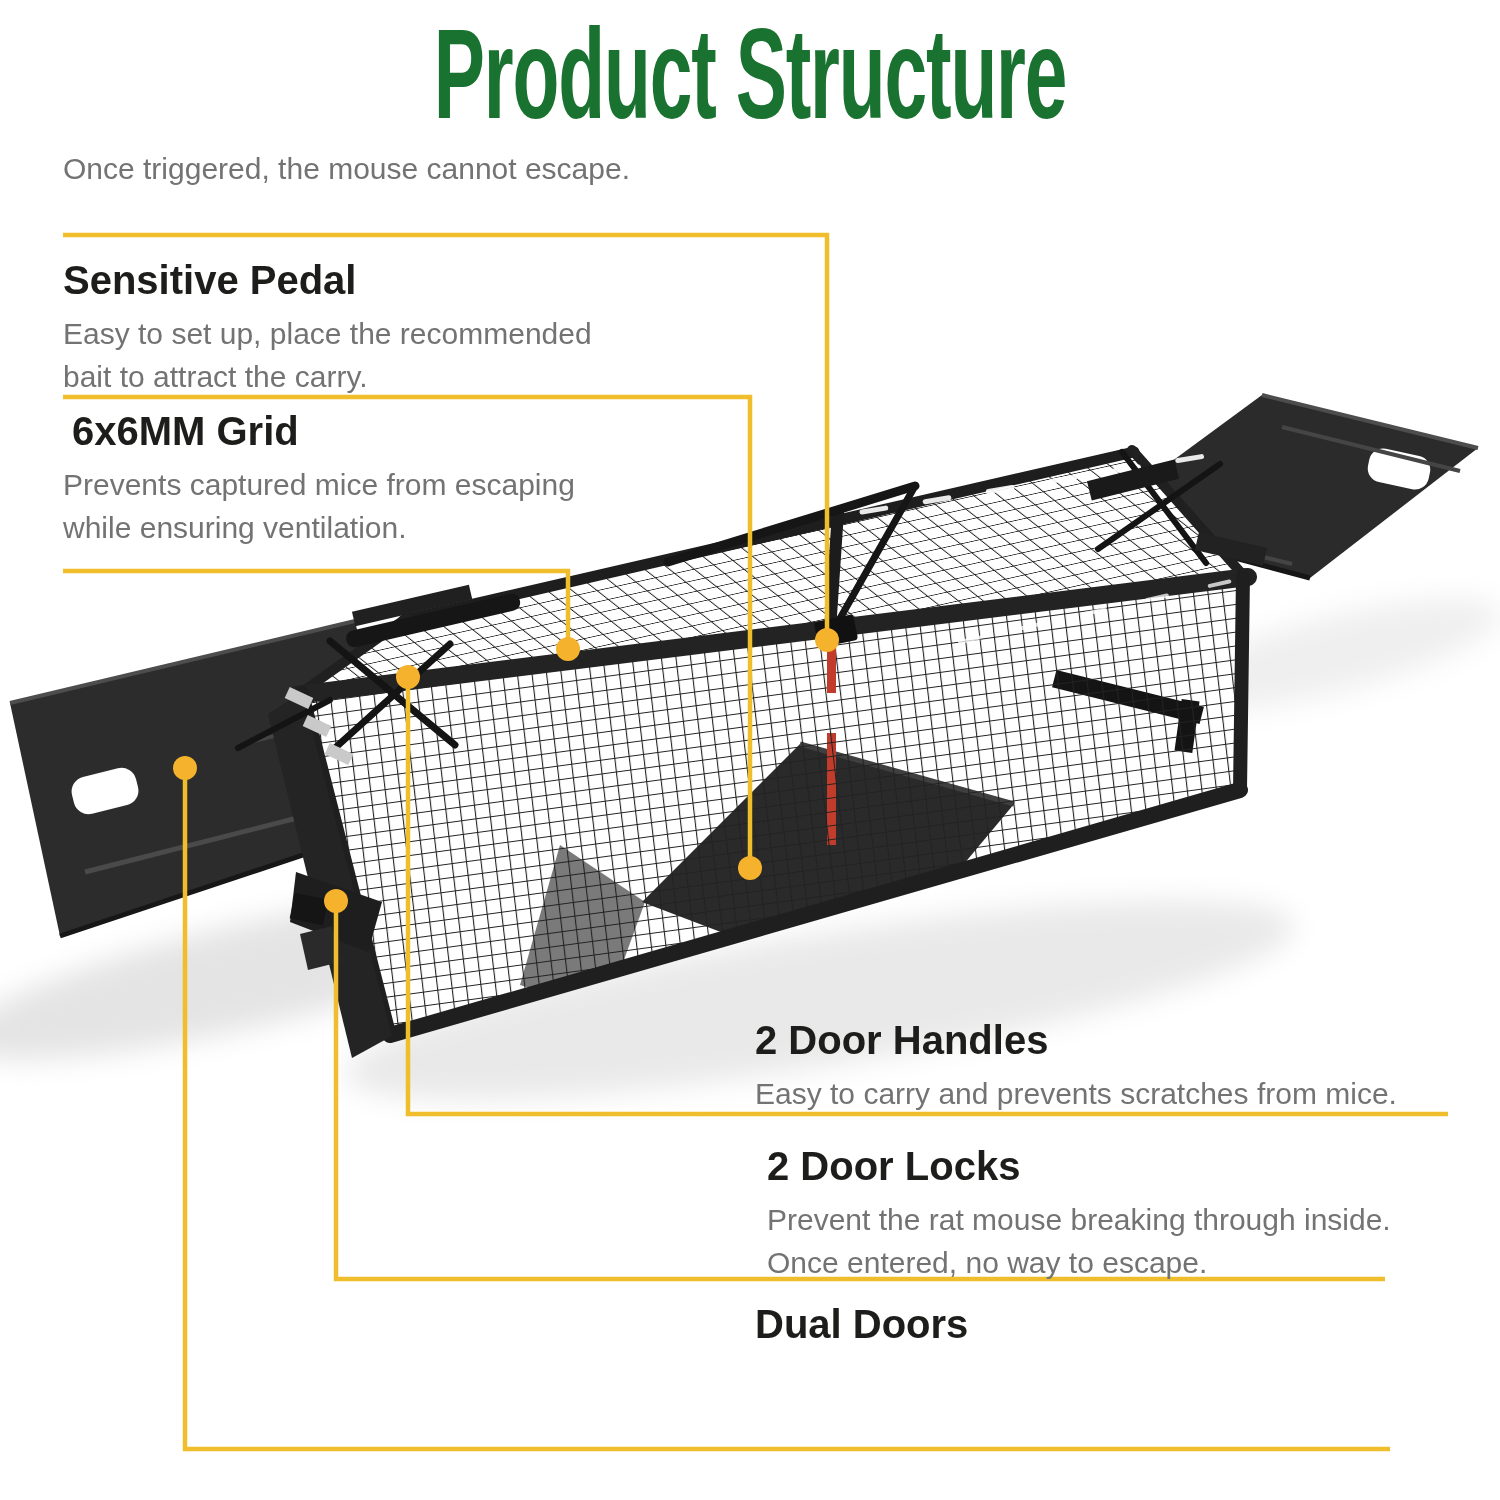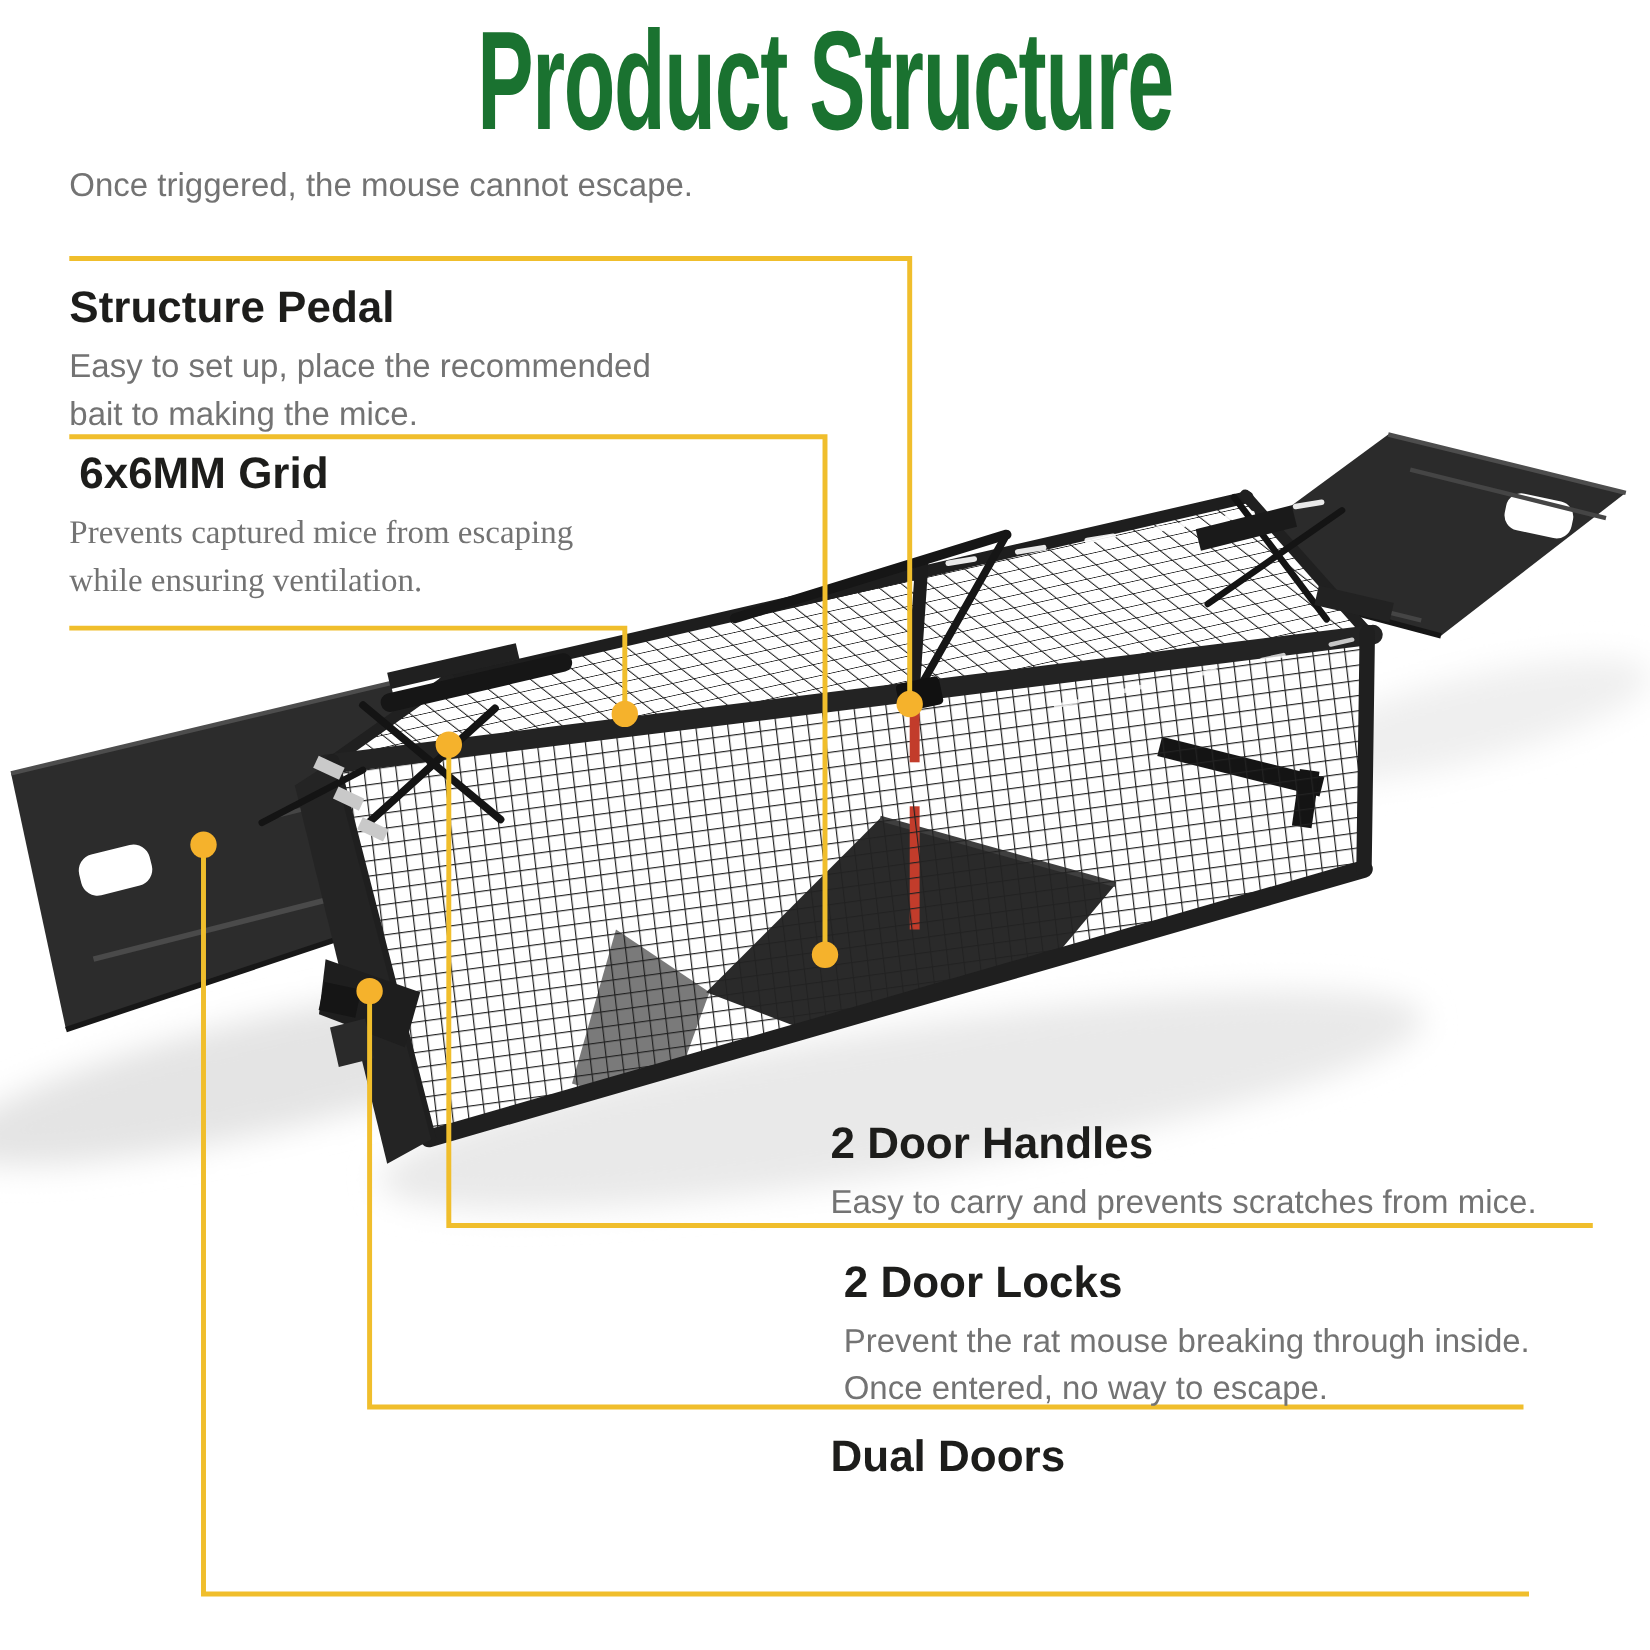--- a/index.html
+++ b/index.html
@@ -143,30 +143,30 @@
     <div class="main-title">Product Structure</div>
   </div>
 
   <div class="ann" style="left:63px;top:137px;">
     <div class="ann-body">
       <div class="ann-line">Once triggered, the mouse cannot escape.</div>
     </div>
   </div>
 
   <div class="ann" style="left:63px;top:258px;">
-    <div class="ann-title">Structure Pedal</div>
+    <div class="ann-title">Sensitive Pedal</div>
     <div class="ann-body">
       <div class="ann-line">Easy to set up, place the recommended</div>
-      <div class="ann-line">bait to making the mice.</div>
+      <div class="ann-line">bait to attract the carry.</div>
     </div>
   </div>
 
   <div class="ann" style="left:72px;top:409px;">
     <div class="ann-title">6x6MM Grid</div>
-    <div class="ann-body" style="margin-left:-9px;font-family:Liberation Serif, serif;">
+    <div class="ann-body" style="margin-left:-9px;">
       <div class="ann-line">Prevents captured mice from escaping</div>
       <div class="ann-line">while ensuring ventilation.</div>
     </div>
   </div>
 
   <div class="ann" style="left:755px;top:1018px;">
     <div class="ann-title">2 Door Handles</div>
     <div class="ann-body">
       <div class="ann-line">Easy to carry and prevents scratches from mice.</div>
     </div>

